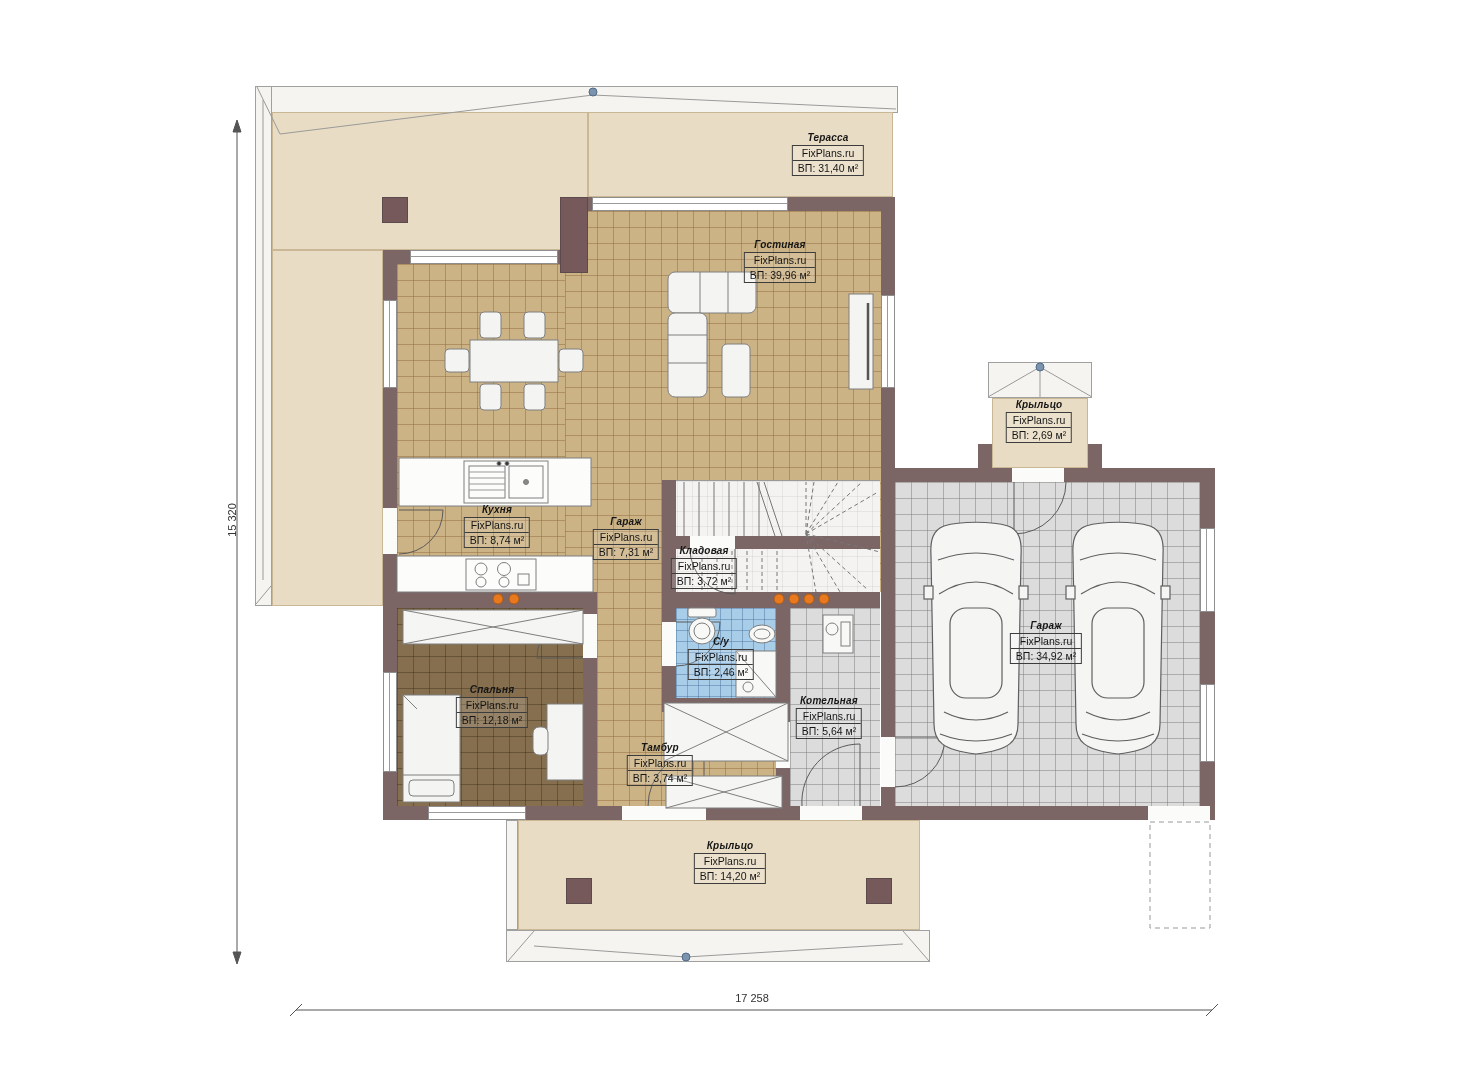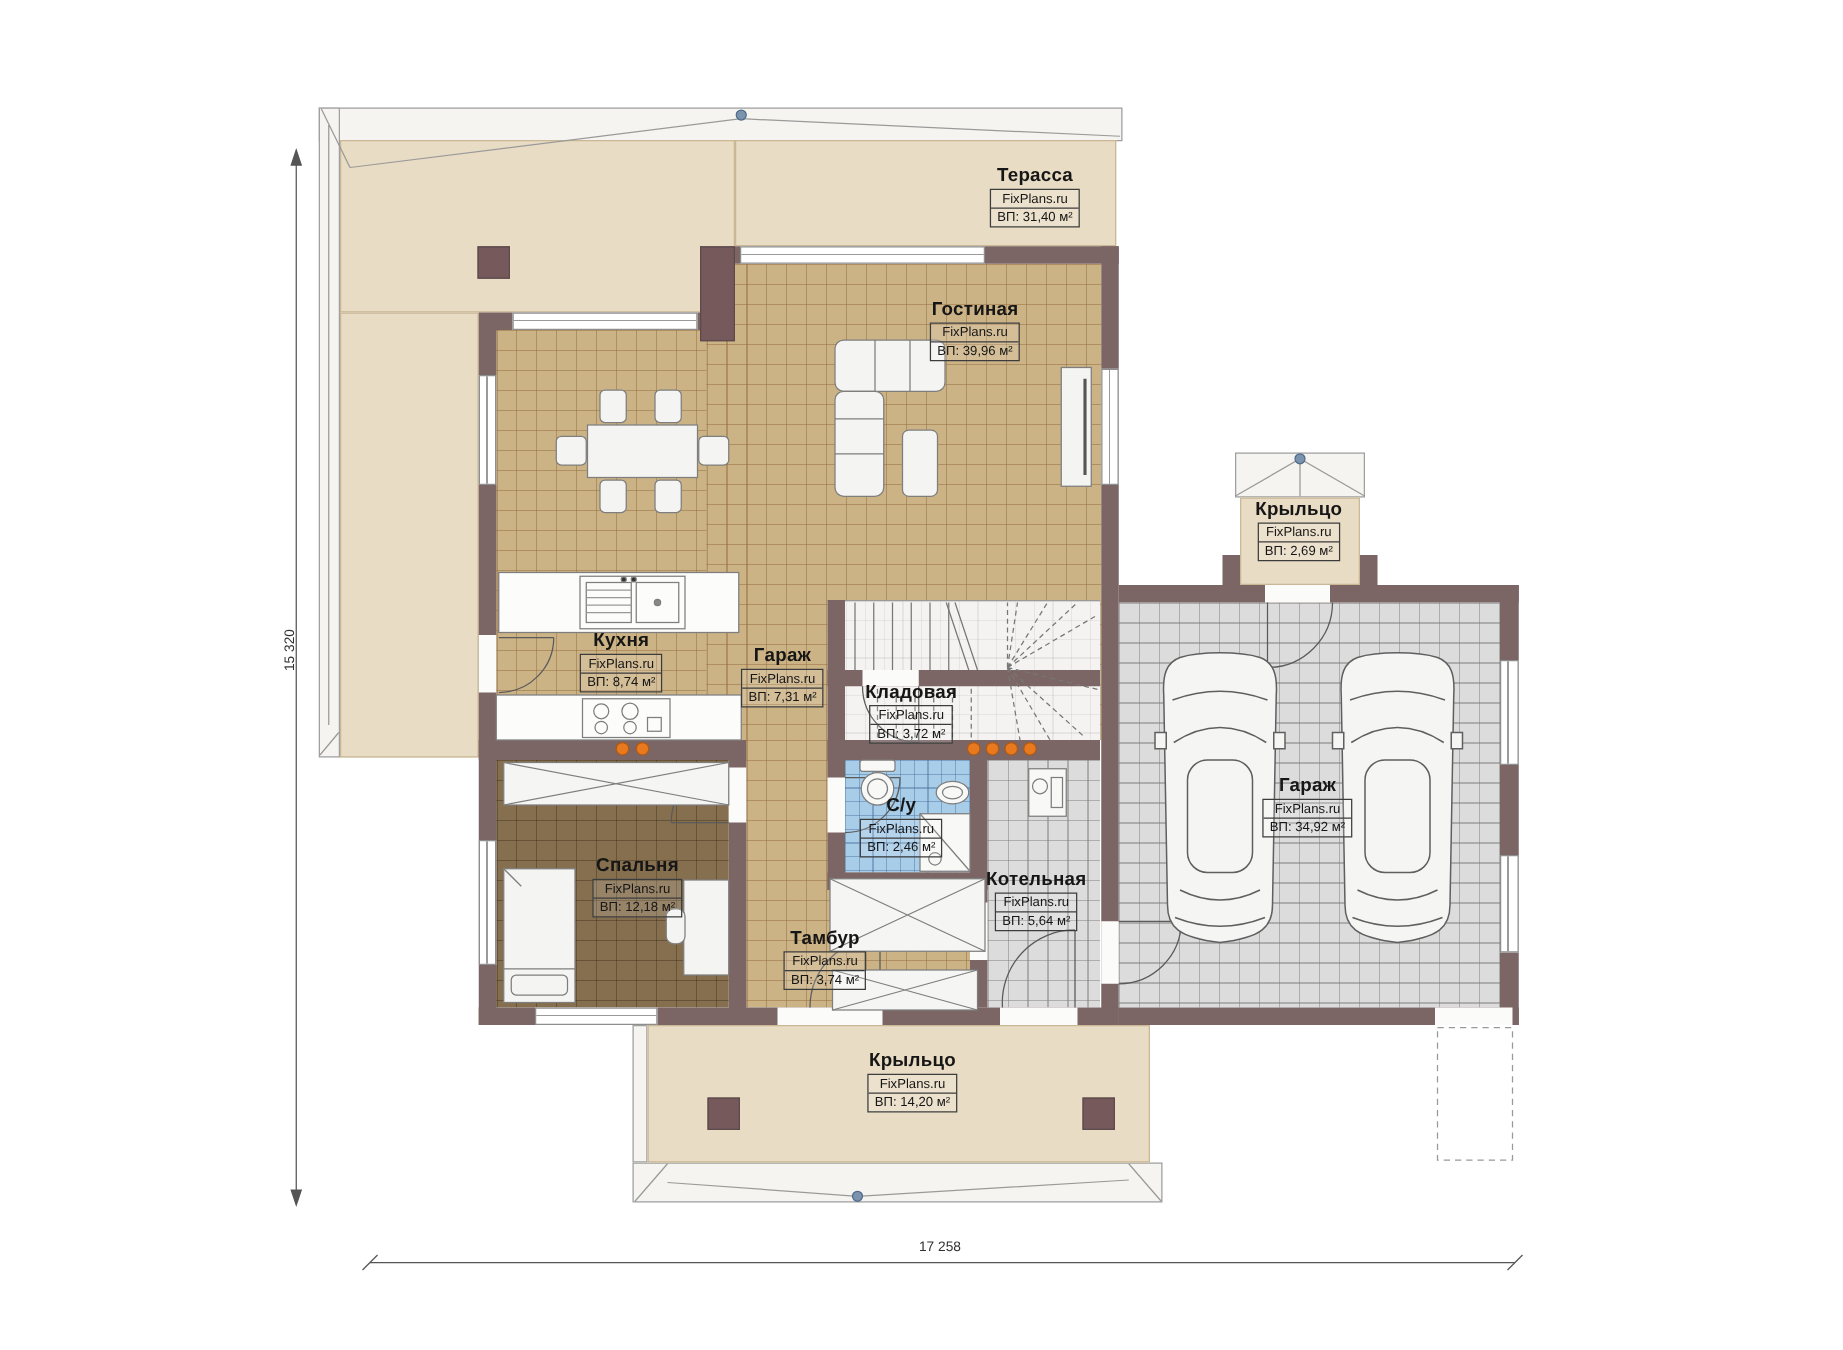--- a/index.html
+++ b/index.html
@@ -30,21 +30,21 @@
   .w{background:#7b6565;}
   .col{background:#75595b;border:1px solid #5d4a4c;}
   
   .winH{background:#fff;border:1px solid #8e8e8e;
         background-image:linear-gradient(to bottom, transparent 5px, #9a9a9a 5px, #9a9a9a 6px, transparent 6px);}
   .winV{background:#fff;border:1px solid #8e8e8e;
         background-image:linear-gradient(to right, transparent 5px, #9a9a9a 5px, #9a9a9a 6px, transparent 6px);}
   .gap{background:#fbfbfa;}
   
   .lbl{position:absolute;transform:translateX(-50%);text-align:center;color:#161616;z-index:40;}
-  .rname{font-weight:700;font-size:15px;margin-bottom:2px;letter-spacing:.2px;white-space:nowrap;}
+  .rname{font-weight:700;font-size:10px;margin-bottom:2px;letter-spacing:.2px;white-space:nowrap;font-style:italic;}
   .rbox{display:inline-block;border:1px solid #3c3c3c;background:rgba(255,255,255,.15);}
   .row{padding:0 5px;line-height:14px;font-size:10.5px;white-space:nowrap;}
   .row.brand{border-bottom:1px solid #3c3c3c;}
   .dim{position:absolute;font-size:11px;color:#333;text-align:center;z-index:40;}
   svg.ov{position:absolute;left:0;top:0;z-index:30;pointer-events:none;}
 </style>
 </head>
 <body>
 
 <div class="plan">
@@ -276,31 +276,31 @@
   <div class="lbl" style="left:497px;top:504px">
     <div class="rname">Кухня</div>
     <div class="rbox"><div class="row brand">FixPlans.ru</div>
     <div class="row">ВП: 8,74 м²</div></div>
   </div>
   <div class="lbl" style="left:626px;top:516px">
     <div class="rname">Гараж</div>
     <div class="rbox"><div class="row brand">FixPlans.ru</div>
     <div class="row">ВП: 7,31 м²</div></div>
   </div>
-  <div class="lbl" style="left:729px;top:545px">
+  <div class="lbl" style="left:704px;top:545px">
     <div class="rname">Кладовая</div>
     <div class="rbox"><div class="row brand">FixPlans.ru</div>
     <div class="row">ВП: 3,72 м²</div></div>
   </div>
   <div class="lbl" style="left:721px;top:636px">
     <div class="rname">С/у</div>
     <div class="rbox"><div class="row brand">FixPlans.ru</div>
     <div class="row">ВП: 2,46 м²</div></div>
   </div>
-  <div class="lbl" style="left:510px;top:684px">
+  <div class="lbl" style="left:492px;top:684px">
     <div class="rname">Спальня</div>
     <div class="rbox"><div class="row brand">FixPlans.ru</div>
     <div class="row">ВП: 12,18 м²</div></div>
   </div>
   <div class="lbl" style="left:660px;top:742px">
     <div class="rname">Тамбур</div>
     <div class="rbox"><div class="row brand">FixPlans.ru</div>
     <div class="row">ВП: 3,74 м²</div></div>
   </div>
   <div class="lbl" style="left:829px;top:695px">

